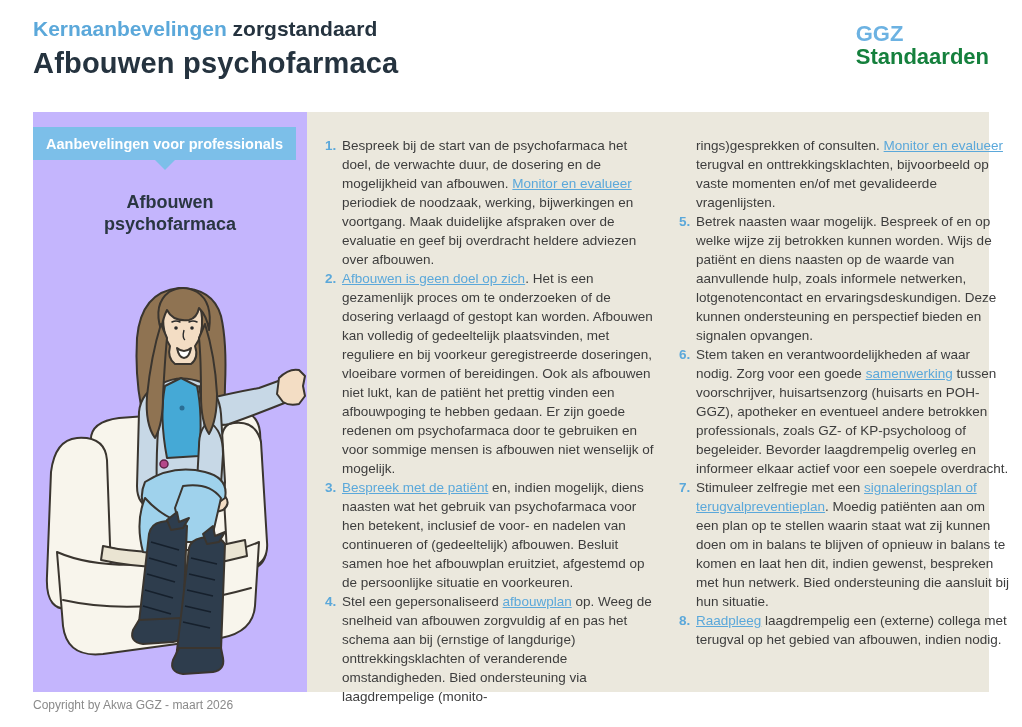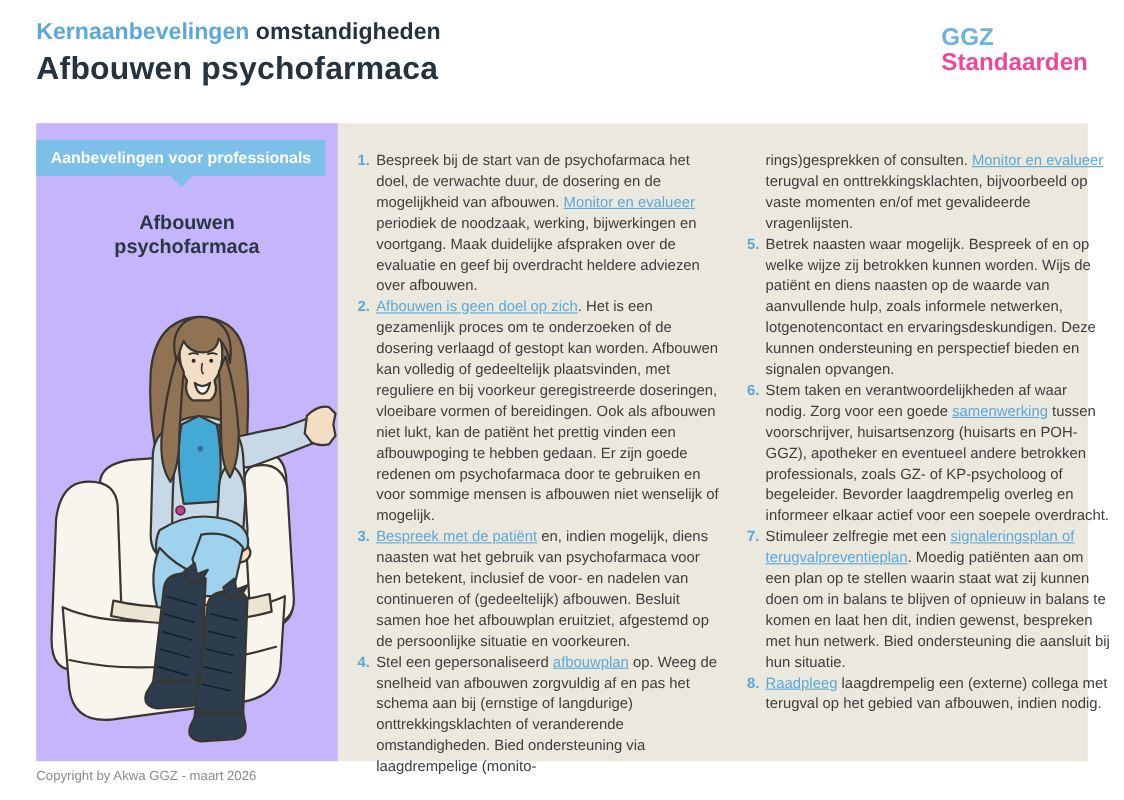--- a/index.html
+++ b/index.html
@@ -11,21 +11,21 @@
   }
 
   
   .header { position:absolute; left:33px; right:33px; top:16px; display:flex; justify-content:space-between; align-items:flex-start; }
   .title-block { line-height:1.25; }
   .title-line1 { font-size:21px; font-weight:bold; color:#25333f; }
   .title-line1 .hl { color:#5ba8da; }
   .title-line2 { font-size:29px; font-weight:bold; color:#25333f; margin-top:3px; letter-spacing:0.2px; }
   .logo { text-align:left; line-height:1.05; padding-top:6px; }
   .logo .l1 { font-size:22px; font-weight:bold; color:#6cb2e2; }
-  .logo .l2 { font-size:22px; font-weight:bold; color:#ec4899; }
+  .logo .l2 { font-size:22px; font-weight:bold; color:#15803d; }
 
   
   .content {
     position:absolute; left:33px; top:112px; width:956px; height:580px;
     background:#ebe8dd; display:flex;
   }
 
   
   .sidebar { position:relative; width:274px; min-width:274px; background:#c4b5fd; }
   .banner {
@@ -60,21 +60,21 @@
 
   svg .ol { stroke:#3a352f; stroke-width:2; stroke-linejoin:round; stroke-linecap:round; }
 </style>
 </head>
 <body>
 
 <div class="page">
 
   <div class="header">
     <div class="title-block">
-      <div class="title-line1"><span class="hl">Kernaanbevelingen</span><span> omstandigheden</span></div>
+      <div class="title-line1"><span class="hl">Kernaanbevelingen</span><span> zorgstandaard</span></div>
       <div class="title-line2">Afbouwen psychofarmaca</div>
     </div>
     <div class="logo">
       <div class="l1">GGZ</div>
       <div class="l2">Standaarden</div>
     </div>
   </div>
 
   <div class="content">
 

